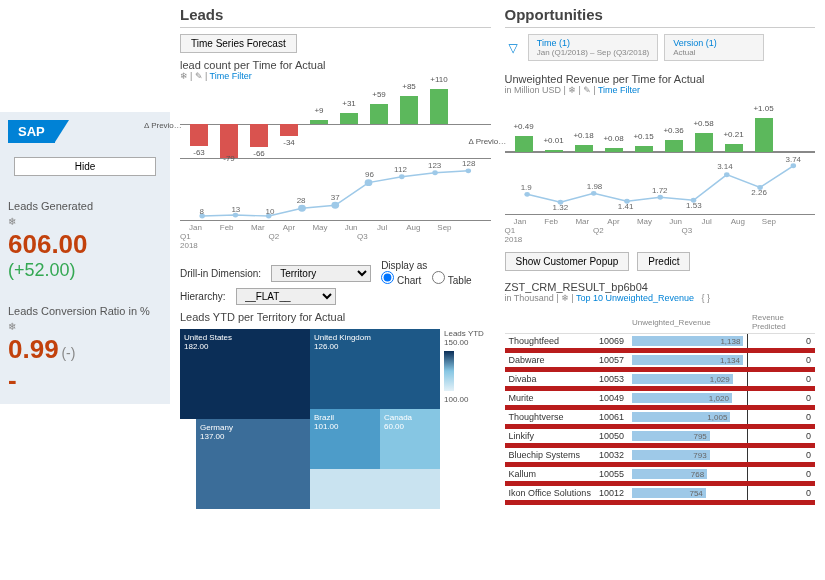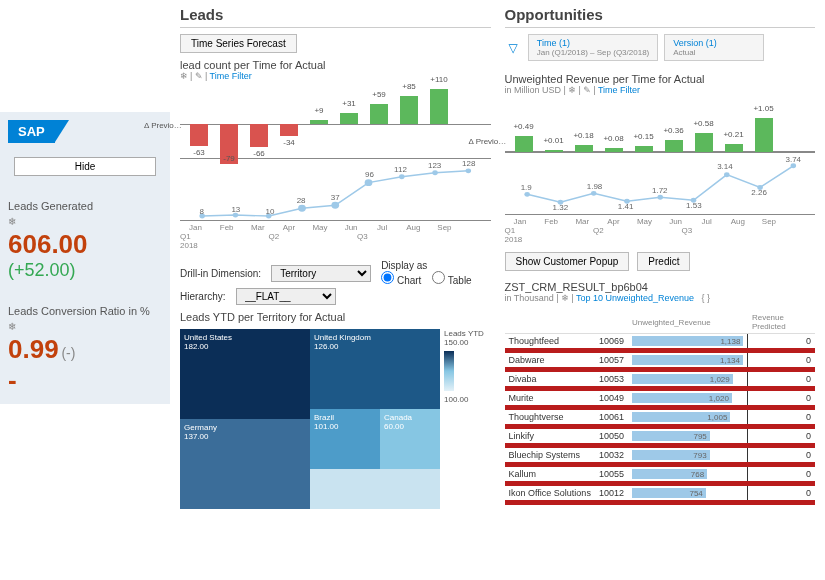--- a/index.html
+++ b/index.html
@@ -31,21 +31,21 @@
 .line-chart { position:relative; height:60px; border-bottom:1px solid #888; margin-bottom:2px }
 .axis-row { display:flex; font-size:8px; color:#888; text-align:center }
 .axis-row span { flex:1 }
 .axis-q { display:flex; font-size:8px; color:#888; }
 .controls { margin-top:10px; font-size:10px; display:flex; gap:10px; align-items:center; flex-wrap:wrap }
 select { font-size:10px; border:1px solid #aaa; padding:1px 4px; min-width:100px }
 .radio-row label { font-size:10px; margin-right:8px; }
 .treemap { position:relative; width:260px; height:180px; margin-top:6px }
 .tm-cell { position:absolute; color:#fff; font-size:8px; padding:4px; overflow:hidden }
 .tm-us { left:0; top:0; width:130px; height:90px; background:#0b2e57 }
-.tm-de { left:0; top:90px; width:138px; height:90px; background:#3b6d99 }
+.tm-de { left:16px; top:90px; width:138px; height:90px; background:#3b6d99 }
 .tm-uk { left:130px; top:0; width:130px; height:80px; background:#1d5887 }
 .tm-br { left:130px; top:80px; width:70px; height:60px; background:#4d9cc9 }
 .tm-ca { left:200px; top:80px; width:60px; height:60px; background:#86c6e3 }
 .tm-o1 { left:130px; top:140px; width:130px; height:40px; background:#c9e3f0 }
 .legend { position:absolute; right:-62px; top:0; font-size:8px; color:#555; width:58px }
 .legend .bar-leg { width:10px; height:40px; background:linear-gradient(#0b2e57,#86c6e3,#e3f1f8); margin:4px 0 }
 .filters { display:flex; gap:6px; align-items:center; margin-bottom:6px }
 .filter-tab { border:1px solid #ccc; background:#f5f5f5; padding:3px 8px; font-size:9px; min-width:100px }
 .filter-tab .ft-title { color:#0082d6; font-size:9px }
 .filter-tab .ft-sub { color:#888; font-size:8px }
@@ -96,21 +96,21 @@
         <span>❄ | ✎ | </span>
         <span class="link">Time Filter</span>
       </div>
 
       <div class="bar-chart">
         <span class="delta-lbl">Δ Previo…</span>
         <div class="bar-baseline"></div>
         <div class="bar neg" style="left:10px;height:22px">
             <span class="bar-lbl" style="top:24px">-63</span>
           </div>
-        <div class="bar neg" style="left:40px;height:40px">
+        <div class="bar neg" style="left:40px;height:34px">
             <span class="bar-lbl" style="top:30px">-79</span>
           </div>
         <div class="bar neg" style="left:70px;height:23px">
             <span class="bar-lbl" style="top:25px">-66</span>
           </div>
         <div class="bar neg" style="left:100px;height:12px">
             <span class="bar-lbl" style="top:14px">-34</span>
           </div>
         <div class="bar pos" style="left:130px;height:4px">
             <span class="bar-lbl" style="top:-14px">+9</span>

